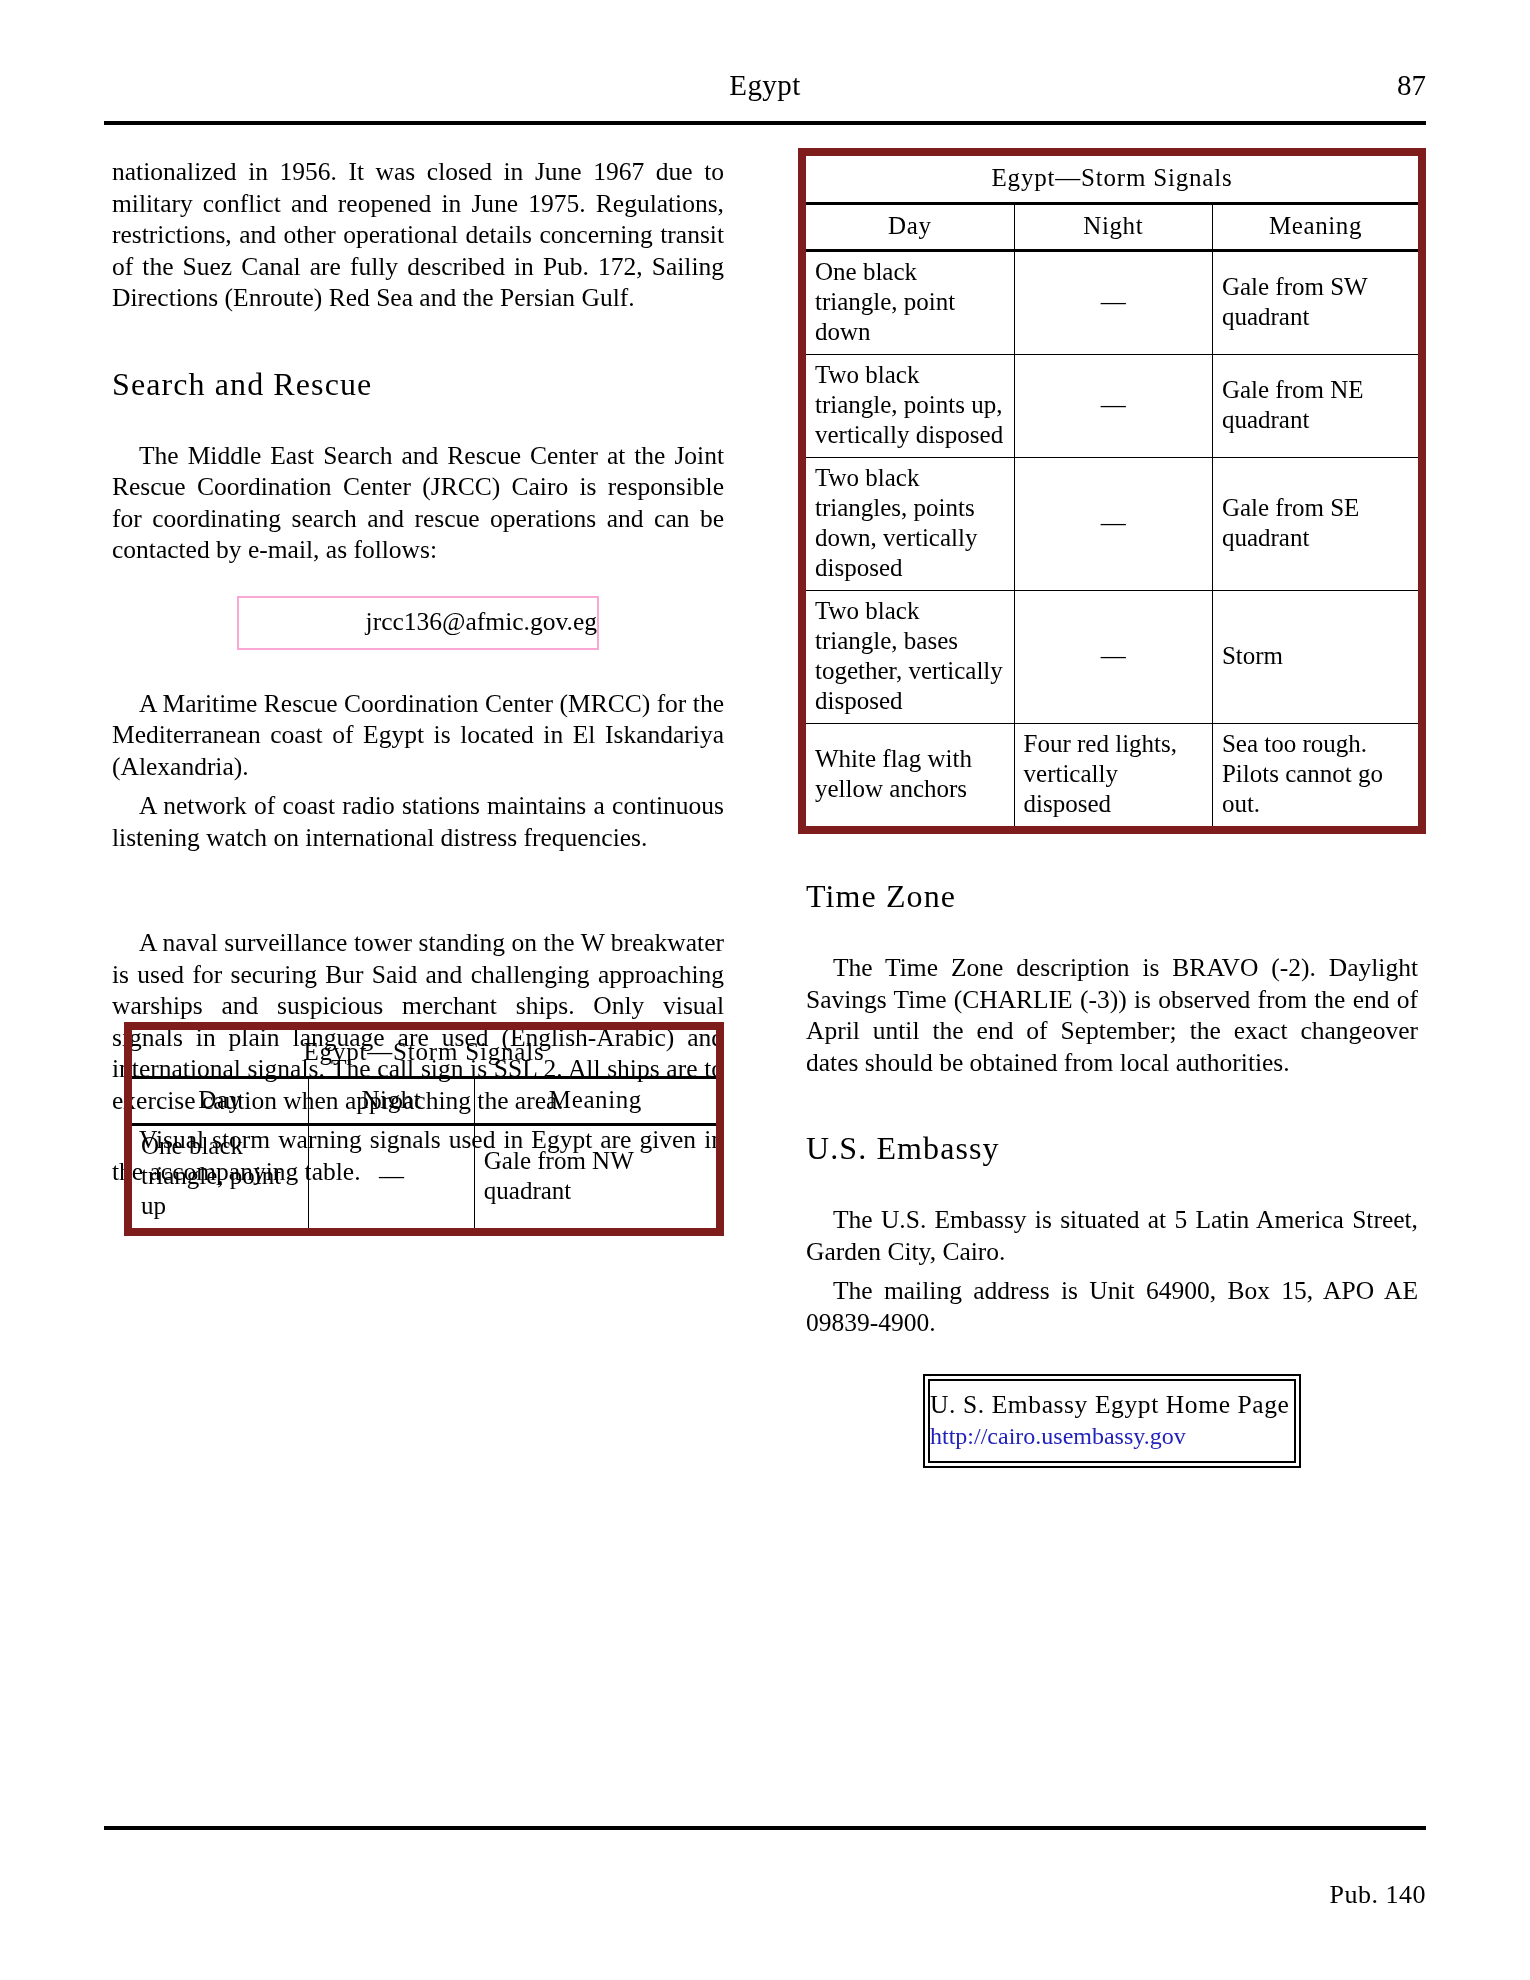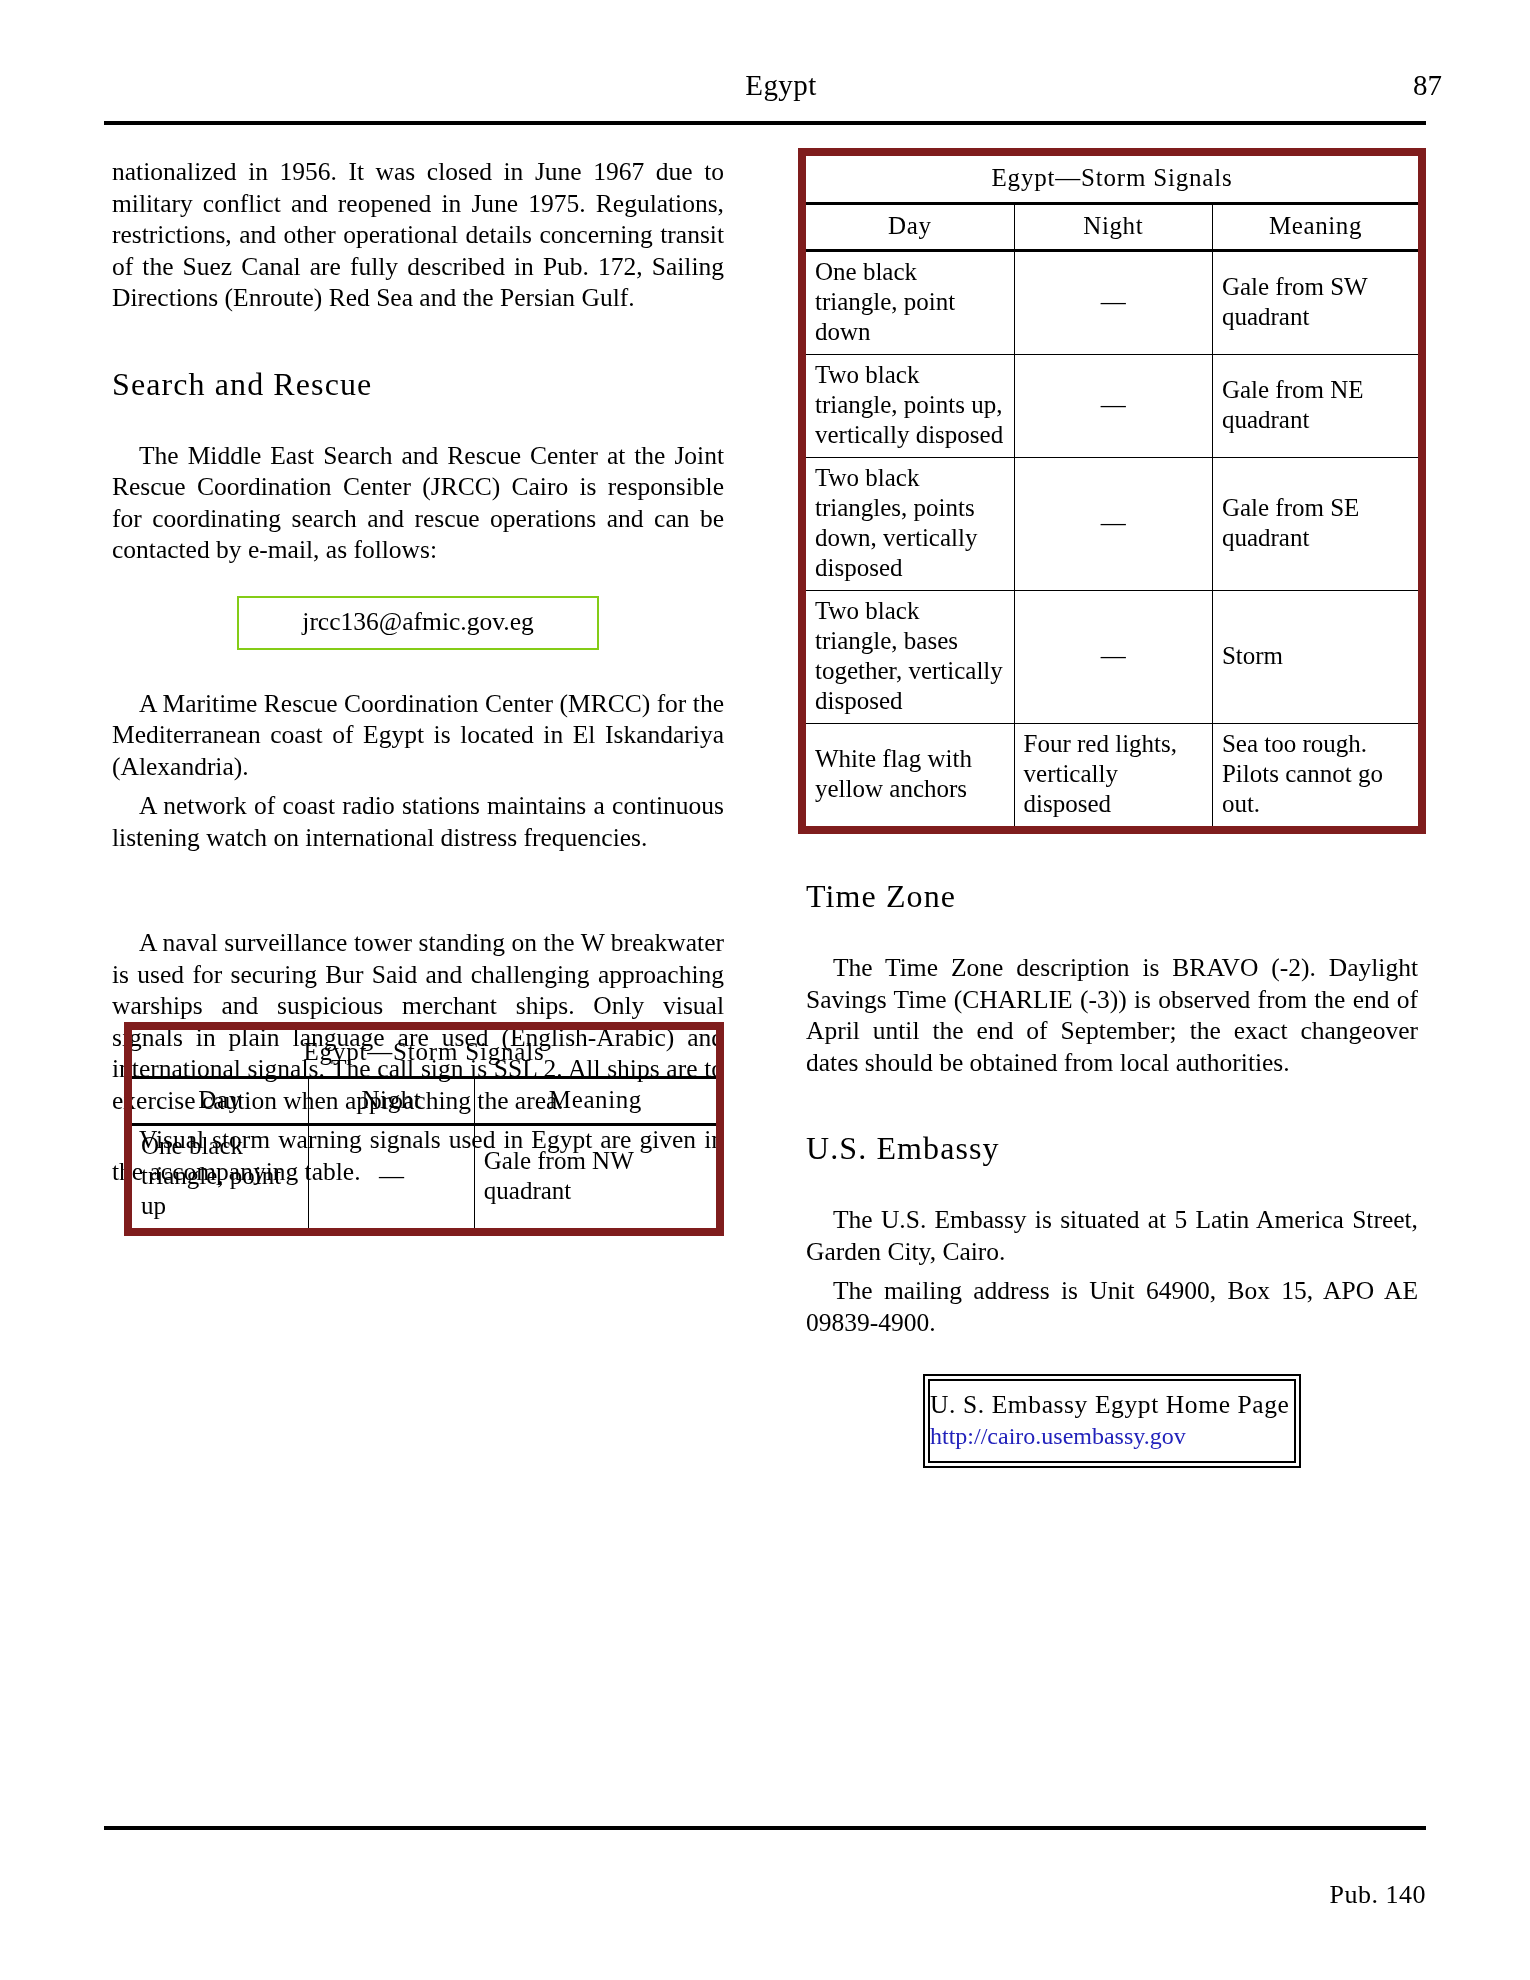--- a/index.html
+++ b/index.html
@@ -16,21 +16,21 @@
     width: 1530px;
     height: 1980px;
     background: #ffffff;
     box-sizing: border-box;
     overflow: hidden;
   }
 
   
   .running-head {
     position: absolute;
-    left: 120px;
+    left: 104px;
     top: 68px;
     width: 1322px;
     height: 46px;
   }
   .running-head .head-title {
     position: absolute;
     left: 0;
     top: 0;
     width: 100%;
     text-align: center;
@@ -93,22 +93,22 @@
     font-size: 32px;
     line-height: 36px;
     font-weight: normal;
     letter-spacing: 1.1px;
   }
   .sp-before-head { height: 36px; }
   .sp-after-head { height: 22px; }
 
   
   .callout {
-    border: 2px solid #84cc16;
-    text-align: center;
+    border: 2px solid #f9a8d4;
+    text-align: right;
     box-sizing: border-box;
   }
   .callout .callout-line {
     font-size: 25.5px;
     line-height: 34px;
   }
   .email-box {
     margin: 30px auto 0 auto;
     width: 362px;
     padding: 7px 0 9px 0;

